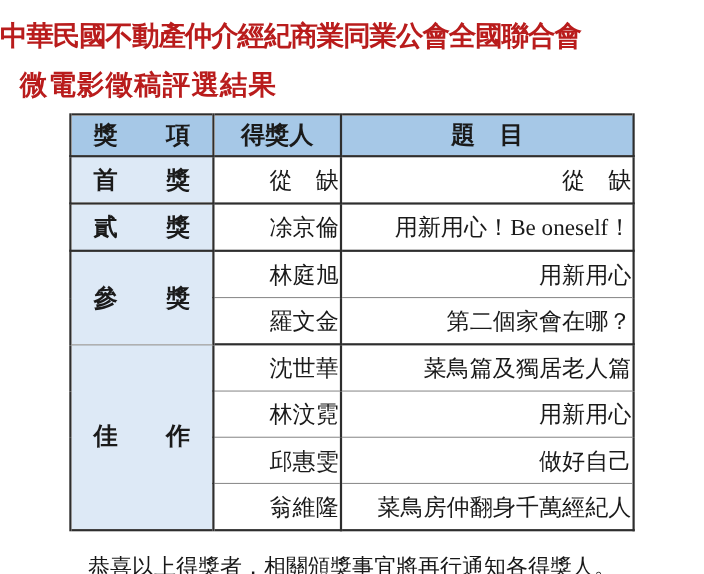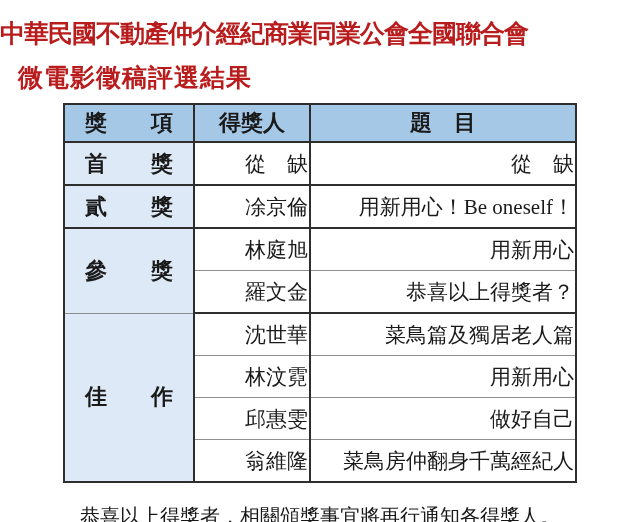--- a/index.html
+++ b/index.html
@@ -74,21 +74,21 @@
         <td>凃京倫</td>
         <td>用新用心！Be oneself！</td>
       </tr>
       <tr class="light">
         <td class="award" rowspan="2">參　獎</td>
         <td>林庭旭</td>
         <td>用新用心</td>
       </tr>
       <tr>
         <td>羅文金</td>
-        <td>恭喜以上得獎者？</td>
+        <td>第二個家會在哪？</td>
       </tr>
       <tr class="light">
         <td class="award" rowspan="4">佳　作</td>
         <td>沈世華</td>
         <td>菜鳥篇及獨居老人篇</td>
       </tr>
       <tr class="light">
         <td>林汶霓</td>
         <td>用新用心</td>
       </tr>

